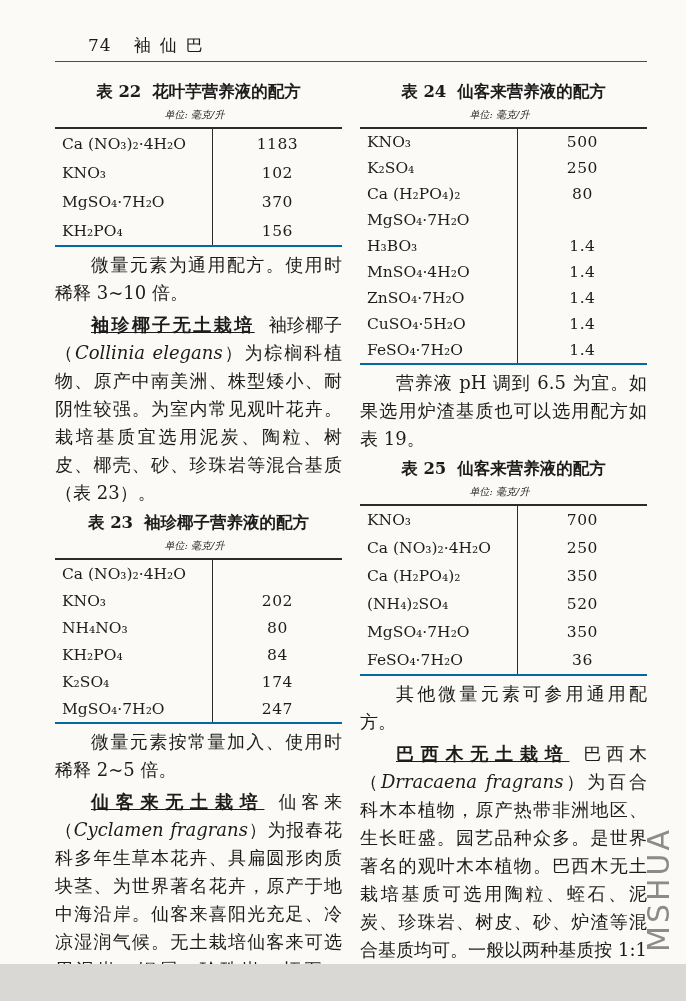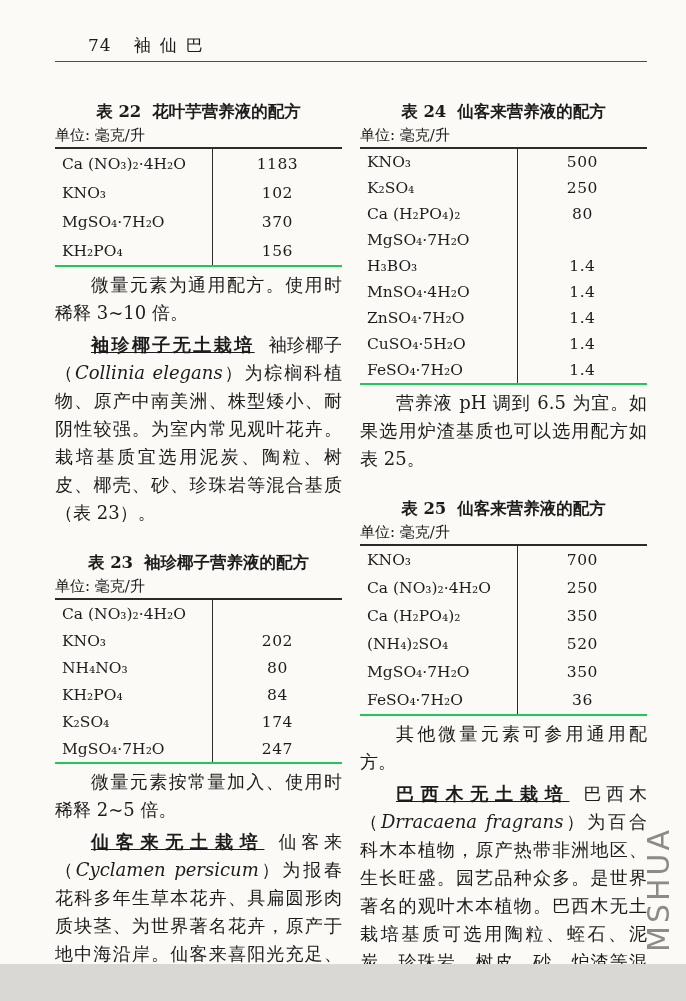--- a/index.html
+++ b/index.html
@@ -13,25 +13,25 @@
   .runhead { position:absolute; top:34px; left:88px; font-size:17px; }
   .runhead .pnum { letter-spacing:1px; margin-right:22px; }
   .runhead .btitle { letter-spacing:9px; }
   .headrule { position:absolute; top:61px; left:55px; width:592px; height:0; border-top:1.6px solid #4d4d4b; }
 
   
   .columns { position:absolute; top:76px; left:55px; width:592px; display:flex; gap:18px; }
   .col { width:287px; }
 
   
-  .tblock { margin-top:24px; }
+  .tblock { margin-top:4px; }
   .tcap { text-align:center; font-weight:bold; font-size:16.5px; line-height:24px; }
   .tcap .tlabel { margin-right:11px; }
-  .tunit { text-align:left; font-size:15px; line-height:22px; padding-right:8px; }
-  .ntable { border-top:2px solid #2b2b29; border-bottom:2px solid #22c55e; margin-top:1px; }
+  .tunit { text-align:center; font-size:10px; line-height:22px; padding-right:8px;font-style:italic; }
+  .ntable { border-top:2px solid #2b2b29; border-bottom:2px solid #0369a1; margin-top:1px; }
   .trow { display:flex; align-items:stretch; font-size:15.5px; }
   .trow .f { width:55%; box-sizing:border-box; padding-left:7px; border-right:1.2px solid #2b2b29; display:flex; align-items:center; }
   .trow .v { width:45%; display:flex; align-items:center; justify-content:center; letter-spacing:0.5px; }
   .t22 .trow { height:29px; }
   .t23 .trow { height:27px; }
   .t24 .trow { height:26px; }
   .t25 .trow { height:28px; }
 
   
   .para { font-size:18px; line-height:28px; text-align:justify; text-indent:2em; margin:4px 0 0 0; }
@@ -119,21 +119,21 @@
           <div class="trow">
               <span class="f">MgSO₄·7H₂O</span>
               <span class="v">247</span>
             </div>
         </div>
       </div>
 
       <p class="para">微量元素按常量加入、使用时稀释 2~5 倍。</p>
 
       <p class="para">
-        <span class="lead">仙客来无土栽培</span><span>仙客来（</span><span class="latin">Cyclamen persicum</span><span>）为报春花科多年生草本花卉、具扁圆形肉质块茎、为世界著名花卉，原产于地中海沿岸。仙客来喜阳光充足、冷凉湿润气候。无土栽培仙客来可选用泥炭、锯屑、珍珠岩、蛭石、砂、炉渣。等固体基质。具体栽培方法可参考一般有土栽培仙客来方法。无土营养液配方如表 24。</span>
+        <span class="lead">仙客来无土栽培</span><span>仙客来（</span><span class="latin">Cyclamen fragrans</span><span>）为报春花科多年生草本花卉、具扁圆形肉质块茎、为世界著名花卉，原产于地中海沿岸。仙客来喜阳光充足、冷凉湿润气候。无土栽培仙客来可选用泥炭、锯屑、珍珠岩、蛭石、砂、炉渣。等固体基质。具体栽培方法可参考一般有土栽培仙客来方法。无土营养液配方如表 24。</span>
       </p>
 
     </div>
 
     <div class="col">
 
       <div class="tblock">
         <div class="tcap">
           <span class="tlabel">表 24</span><span>仙客来营养液的配方</span>
         </div>
@@ -170,21 +170,21 @@
               <span class="f">CuSO₄·5H₂O</span>
               <span class="v">1.4</span>
             </div>
           <div class="trow">
               <span class="f">FeSO₄·7H₂O</span>
               <span class="v">1.4</span>
             </div>
         </div>
       </div>
 
-      <p class="para">营养液 pH 调到 6.5 为宜。如果选用炉渣基质也可以选用配方如表 25。</p>
+      <p class="para">营养液 pH 调到 6.5 为宜。如果选用炉渣基质也可以选用配方如表 19。</p>
 
       <div class="tblock">
         <div class="tcap">
           <span class="tlabel">表 25</span><span>仙客来营养液的配方</span>
         </div>
         <div class="tunit">单位: 毫克/升</div>
         <div class="ntable t25">
           <div class="trow">
               <span class="f">KNO₃</span>
               <span class="v">700</span>

